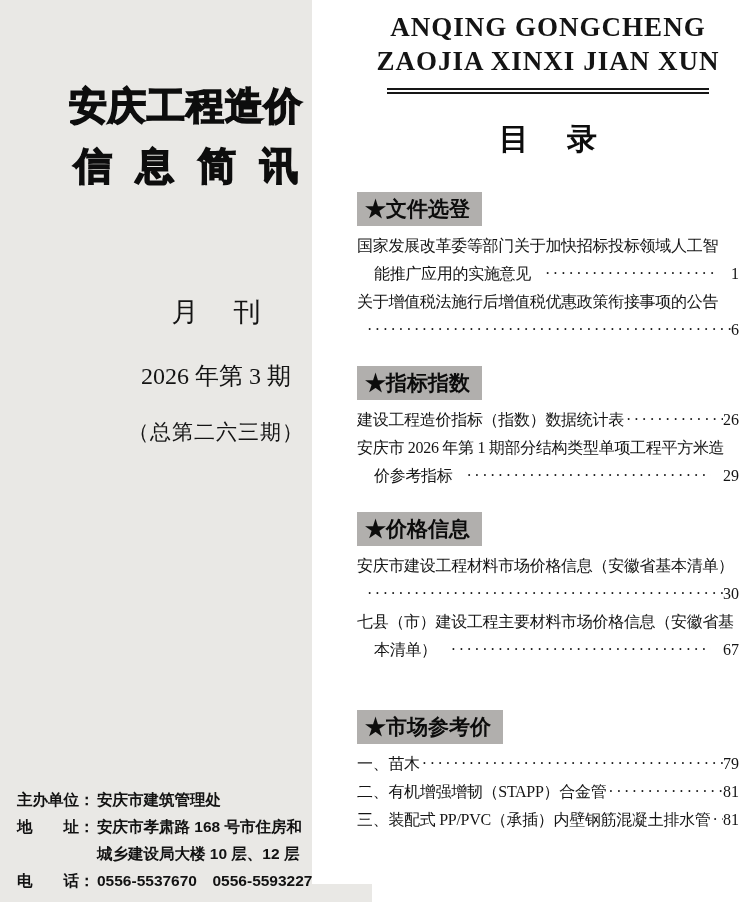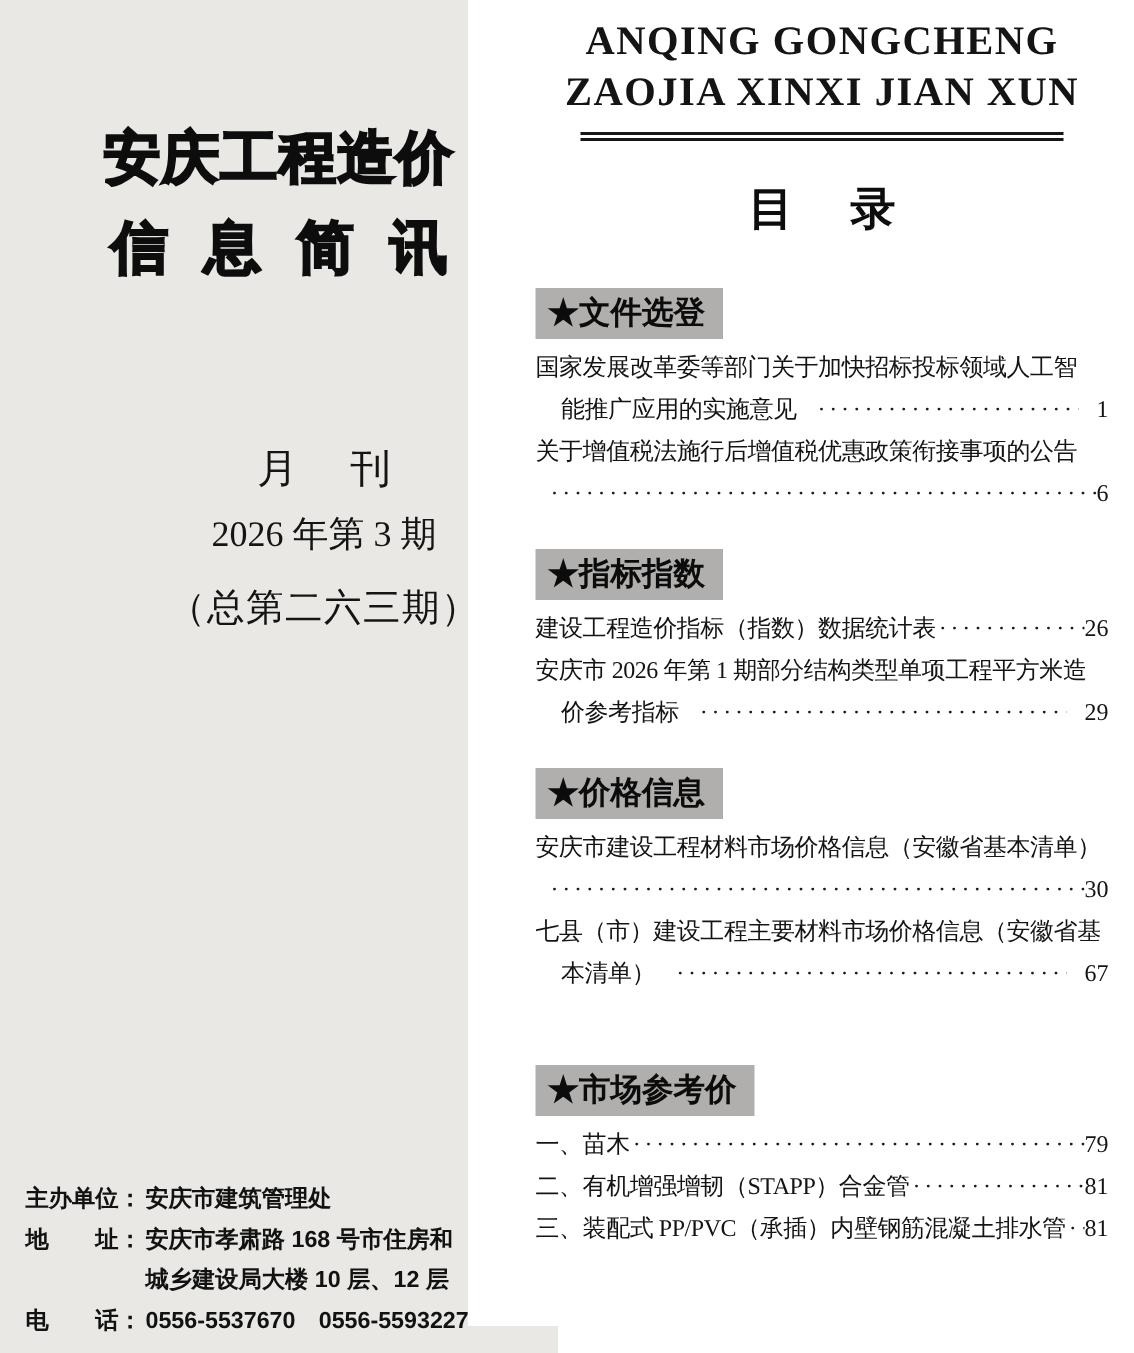--- a/index.html
+++ b/index.html
@@ -10,22 +10,22 @@
   
   .cover{position:absolute;left:0;top:0;width:372px;height:902px;background:#e9e8e5;}
   .brand{position:absolute;top:84px;left:0;right:0;text-align:center;
          font-weight:900;color:#0d0d0d;line-height:1.2;}
   .brand-l1{font-size:38px;letter-spacing:1px;-webkit-text-stroke:1.6px #0d0d0d;}
   .brand-l2{margin-top:14px;font-size:38px;letter-spacing:24px;text-indent:24px;
             -webkit-text-stroke:1.6px #0d0d0d;}
   .issue{position:absolute;top:294px;left:16px;right:0;text-align:center;
          font-family:Liberation Serif, serif;color:#141414;padding-left:44px;}
   .issue-freq{font-size:27px;letter-spacing:4px;text-indent:4px;}
-  .issue-no{font-size:24px;margin-top:10px;}
-  .issue-total{font-size:25px;margin-top:16px;letter-spacing:1px;}
+  .issue-no{font-size:24px;margin-top:30px;}
+  .issue-total{font-size:21px;margin-top:26px;letter-spacing:1px;}
   .publisher{position:absolute;left:17px;bottom:8px;width:292px;
              font-weight:bold;font-size:15.5px;line-height:27px;color:#121212;}
   .pub-row{display:flex;}
   .pub-label{flex:none;width:80px;white-space:pre;}
   .pub-val{white-space:pre;}
   .pub-cont{padding-left:80px;white-space:pre;}
 
   
   .toc-panel{position:absolute;left:312px;top:0;width:444px;height:884px;background:#fff;}
   .toc-inner{margin-left:45px;width:382px;}

